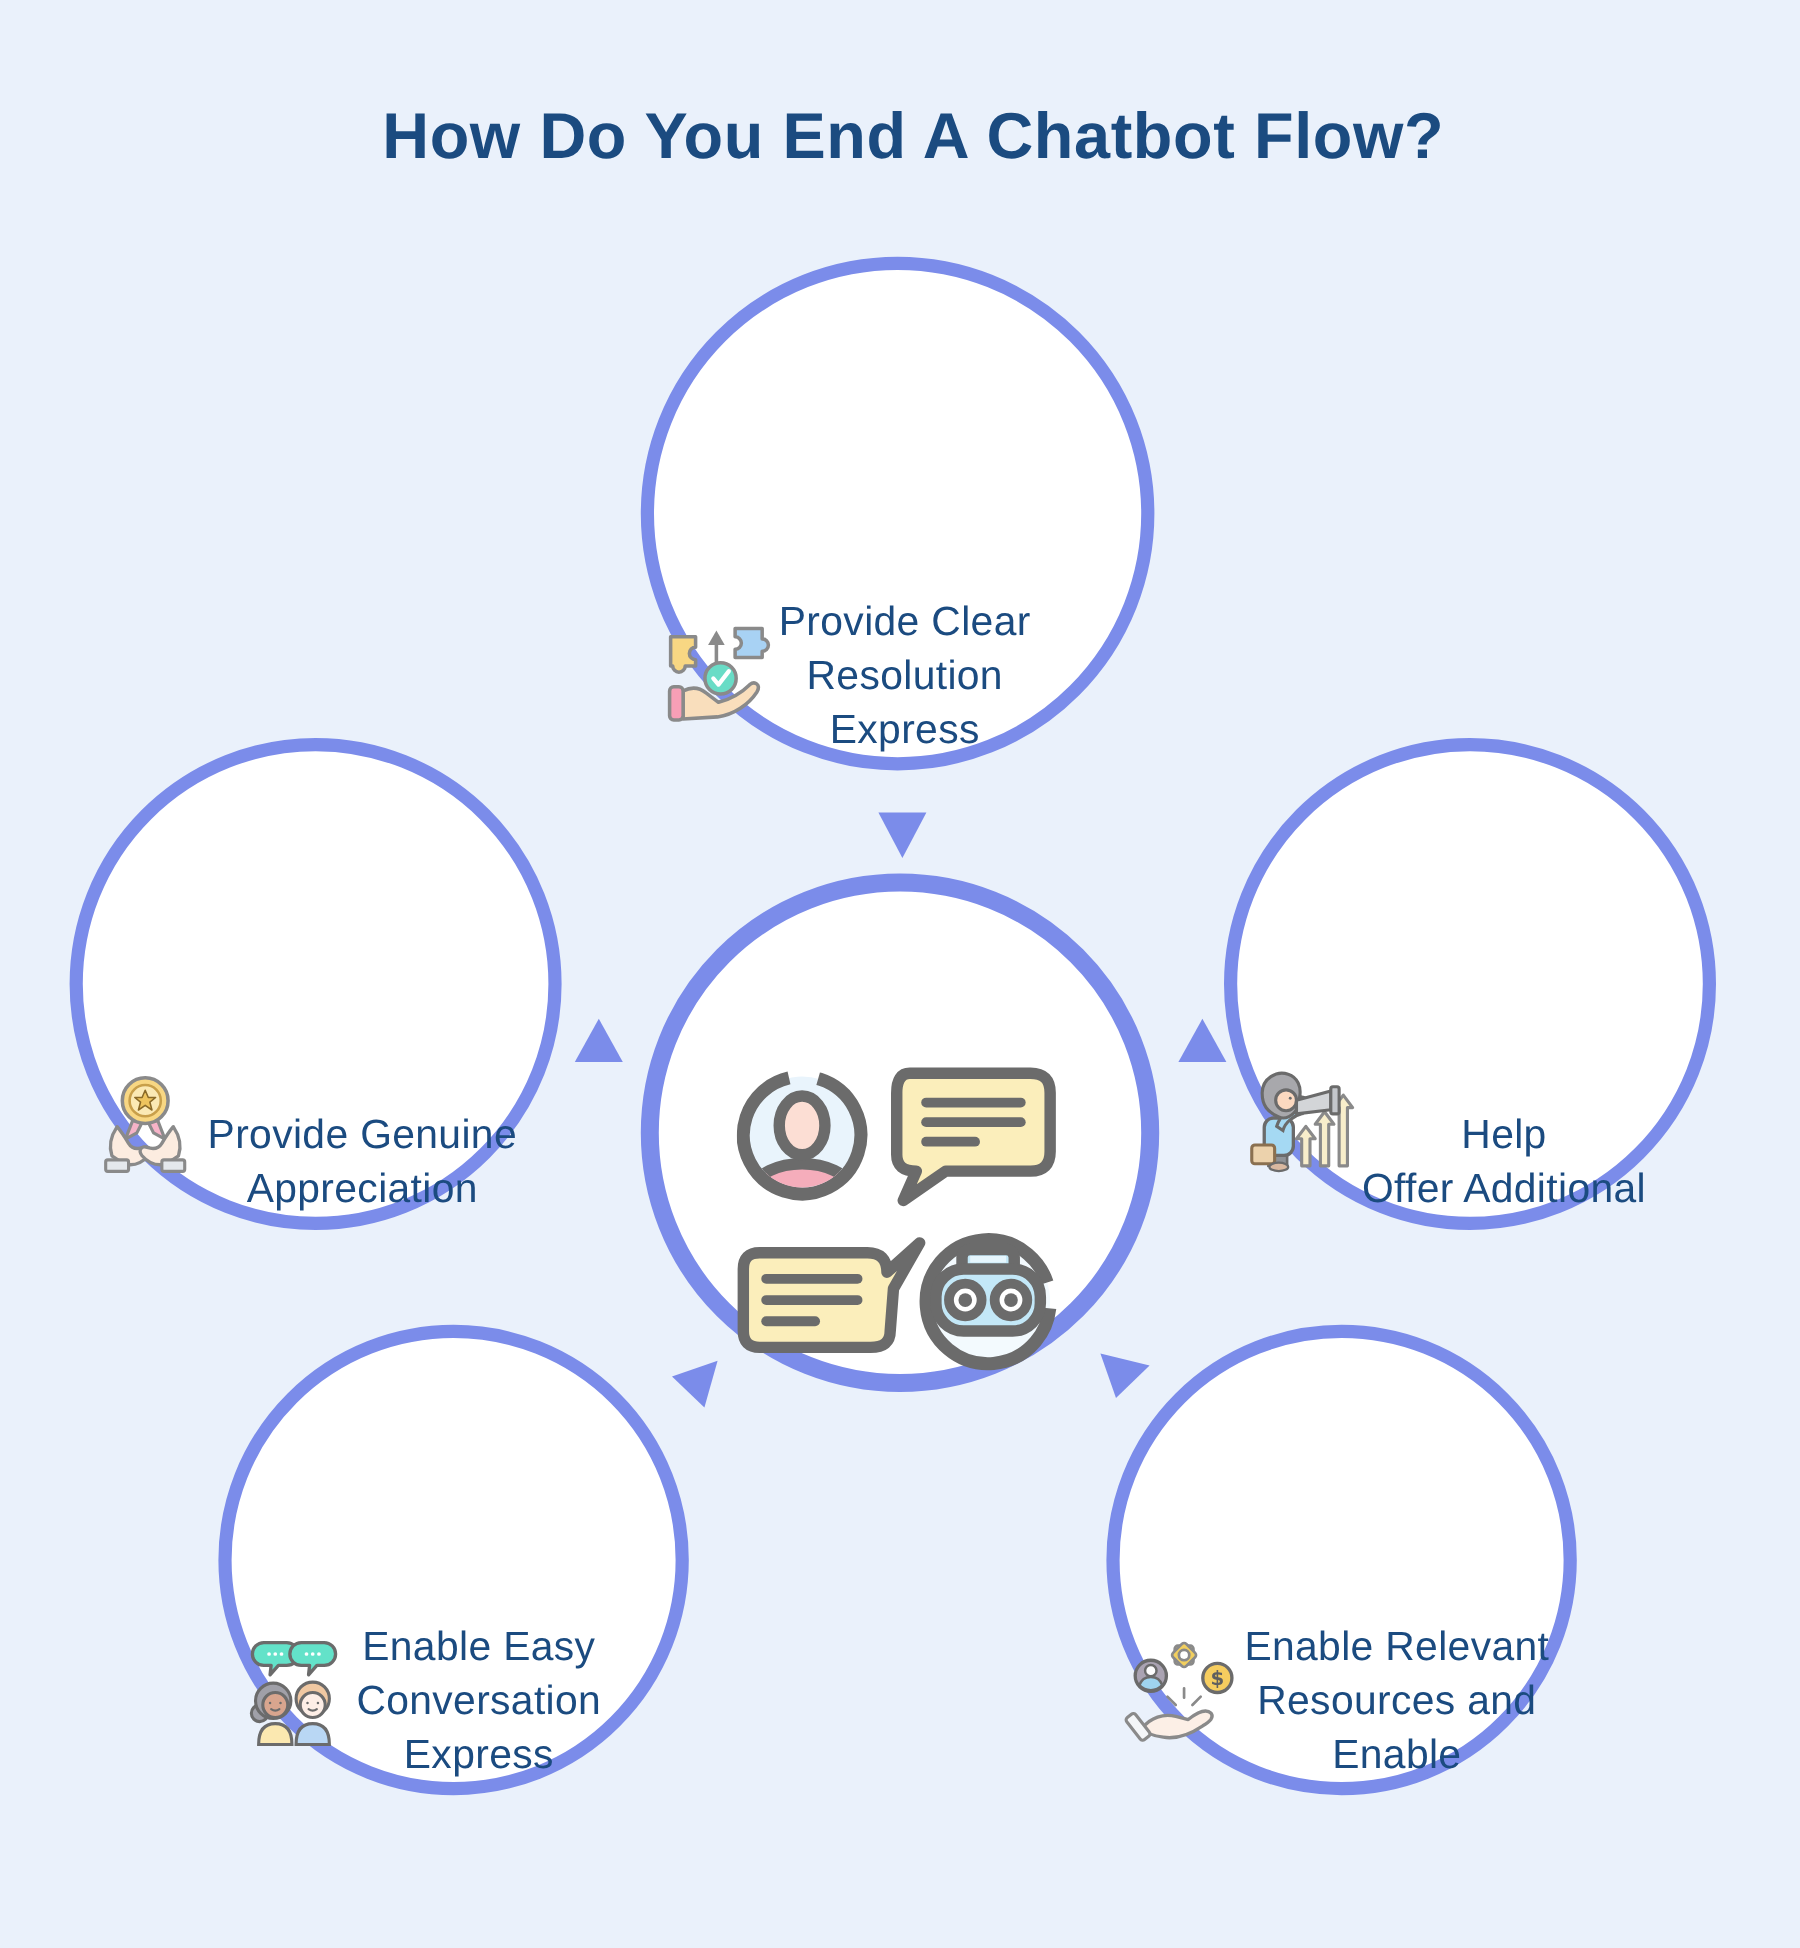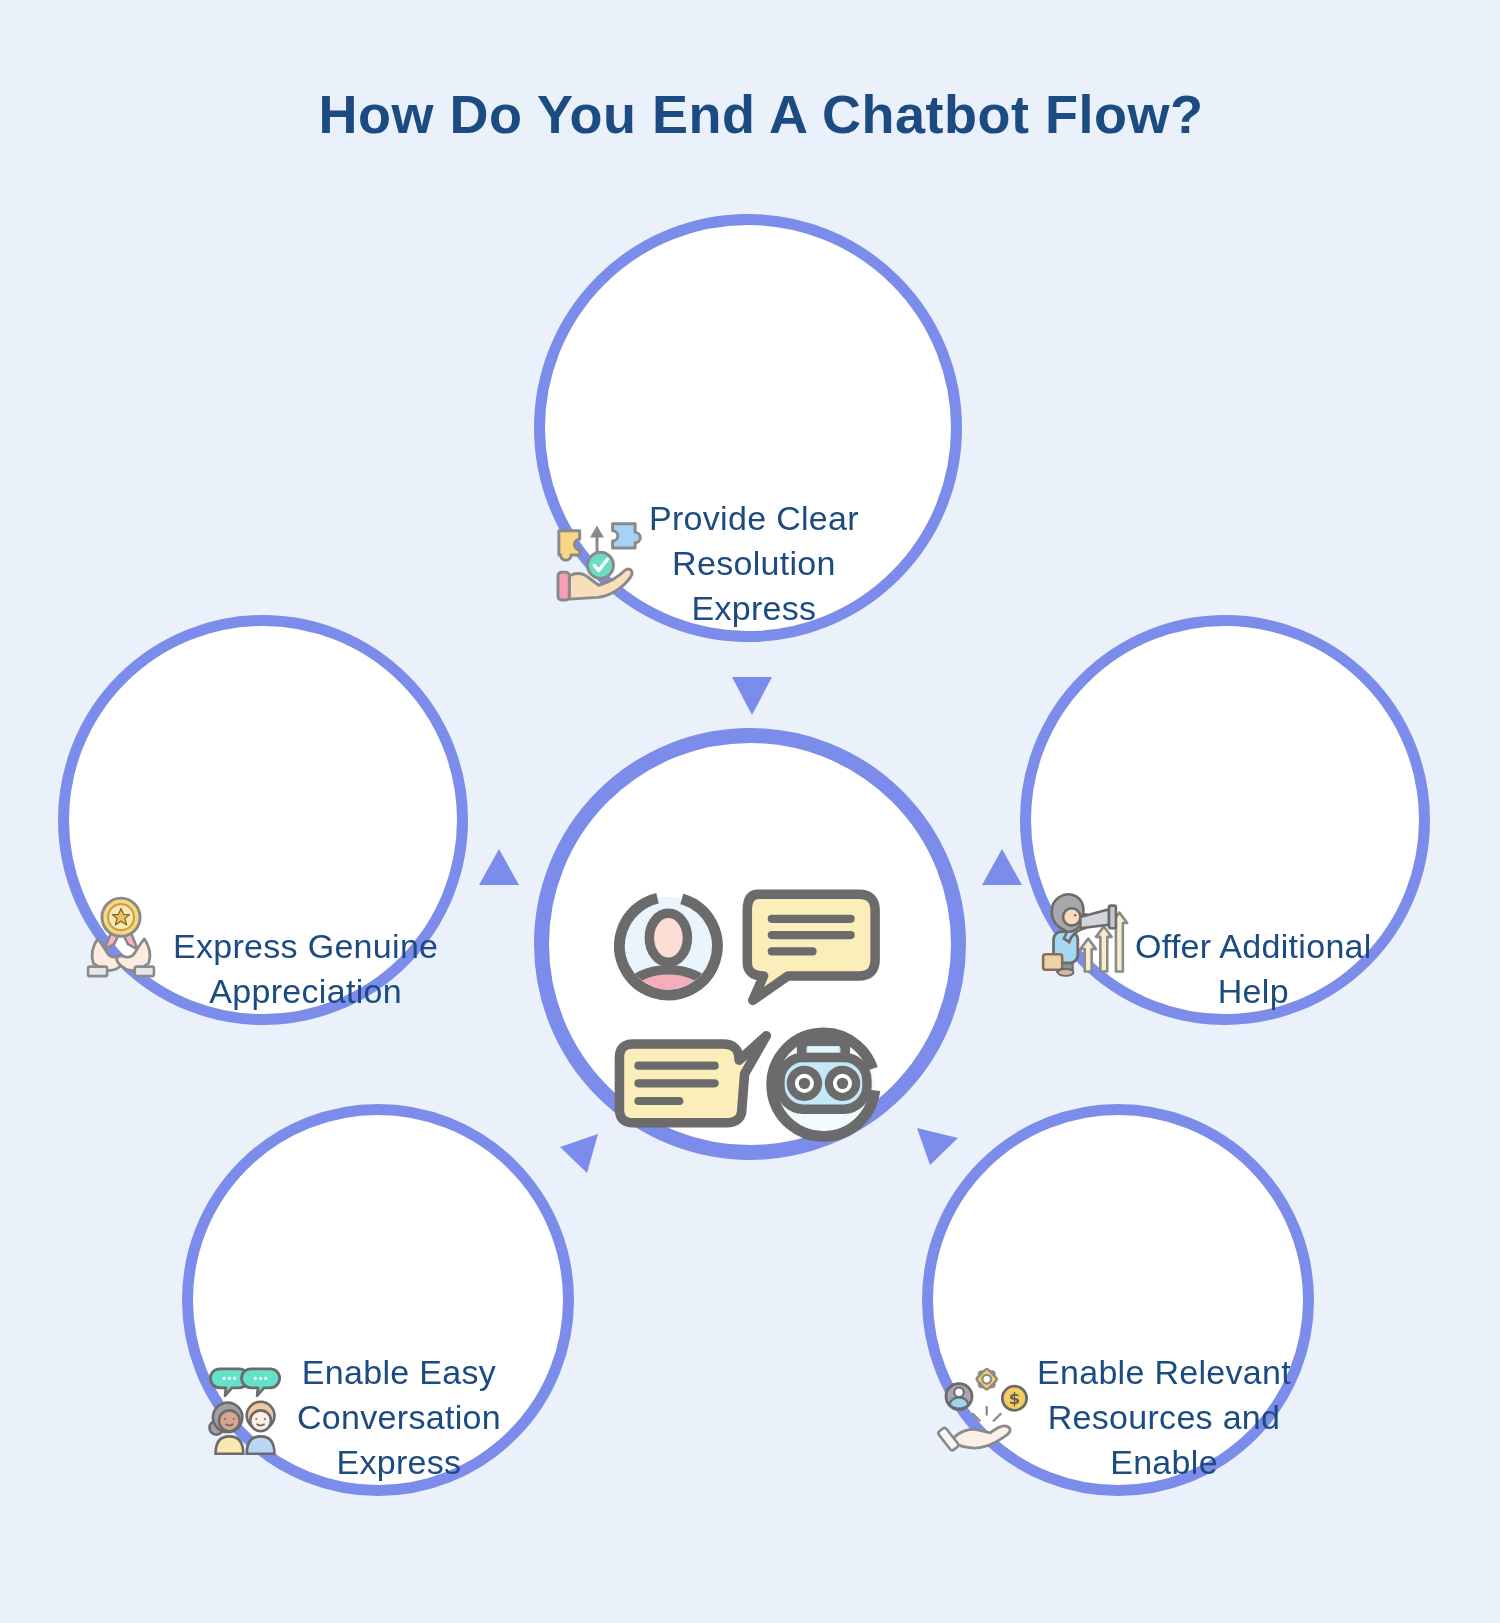--- a/index.html
+++ b/index.html
@@ -91,21 +91,21 @@
       <g fill="#fcece0" stroke="#8a8a8a" stroke-width="3.2" stroke-linejoin="round">
         <path d="M33,56 c-6,9 -8,19 -5,28 l12,8 c9,2 17,-1 23,-8 c4,-5 1,-10 -5,-8 c-6,2 -11,1 -14,-4 c-3,-5 -6,-10 -11,-16 z"></path>
         <path d="M87,56 c6,9 8,19 5,28 l-12,8 c-9,2 -17,-1 -23,-8 c-4,-5 -1,-10 5,-8 c6,2 11,1 14,-4 c3,-5 6,-10 11,-16 z"></path>
       </g>
       <g fill="#e4e8ec" stroke="#8a8a8a" stroke-width="3">
         <rect x="22" y="88" width="22" height="11" rx="2"></rect>
         <rect x="76" y="88" width="22" height="11" rx="2"></rect>
       </g>
     </svg>
     <div class="label">
-      <div>Express Genuine</div>
+      <div>Provide Genuine</div>
       <div>Appreciation</div>
     </div>
   </div>
 
   <div class="circle node-right">
     <svg class="node-icon" viewBox="0 0 120 110">
       <g fill="#f8eecb" stroke="#8a8a8a" stroke-width="3" stroke-linejoin="round">
         <polygon points="62,96 62,70 57,70 66,58 75,70 70,70 70,96"></polygon>
         <polygon points="80,96 80,56 75,56 84,44 93,56 88,56 88,96"></polygon>
         <polygon points="98,96 98,40 93,40 102,28 111,40 106,40 106,96"></polygon>
@@ -115,22 +115,22 @@
       <path d="M38,58 C42,46 50,40 58,38 L62,46 C54,48 46,54 44,62 Z" fill="#a5d9f3" stroke="#6b6b6b" stroke-width="3"></path>
       <path d="M24,26 C24,12 38,4 49,8 C58,11 62,20 60,30 C66,29 69,33 65,38 L58,40 C54,48 46,52 40,49 C29,44 24,38 24,26 Z" fill="#a8a8ac" stroke="#6b6b6b" stroke-width="3"></path>
       <circle cx="47" cy="33" r="10" fill="#fcd9c0" stroke="#6b6b6b" stroke-width="3"></circle>
       <circle cx="51" cy="31" r="1.4" fill="#6b6b6b"></circle>
       <polygon points="57,33 90,24 90,42 57,46" fill="#d3d5d8" stroke="#6b6b6b" stroke-width="3" stroke-linejoin="round"></polygon>
       <rect x="90" y="20" width="8" height="26" rx="2" fill="#c4c7cb" stroke="#6b6b6b" stroke-width="3"></rect>
       <rect x="14" y="76" width="22" height="18" rx="3" fill="#ecd2ac" stroke="#8a7050" stroke-width="3"></rect>
       <ellipse cx="40" cy="97" rx="9" ry="4" fill="#d9b8a0" stroke="#6b6b6b" stroke-width="2.2"></ellipse>
     </svg>
     <div class="label">
+      <div>Help</div>
       <div>Offer Additional</div>
-      <div>Help</div>
     </div>
   </div>
 
   <div class="circle node-center">
     <svg class="center-icon" viewBox="0 0 200 192">
 
       <circle cx="40" cy="46" r="36" fill="#e9f4fc" stroke="#6b6b6b" stroke-width="8" stroke-dasharray="150 18 100" transform="rotate(18 40 46)"></circle>
       <clipPath id="avclip">
           <circle cx="40" cy="46" r="32"></circle>
         </clipPath>

